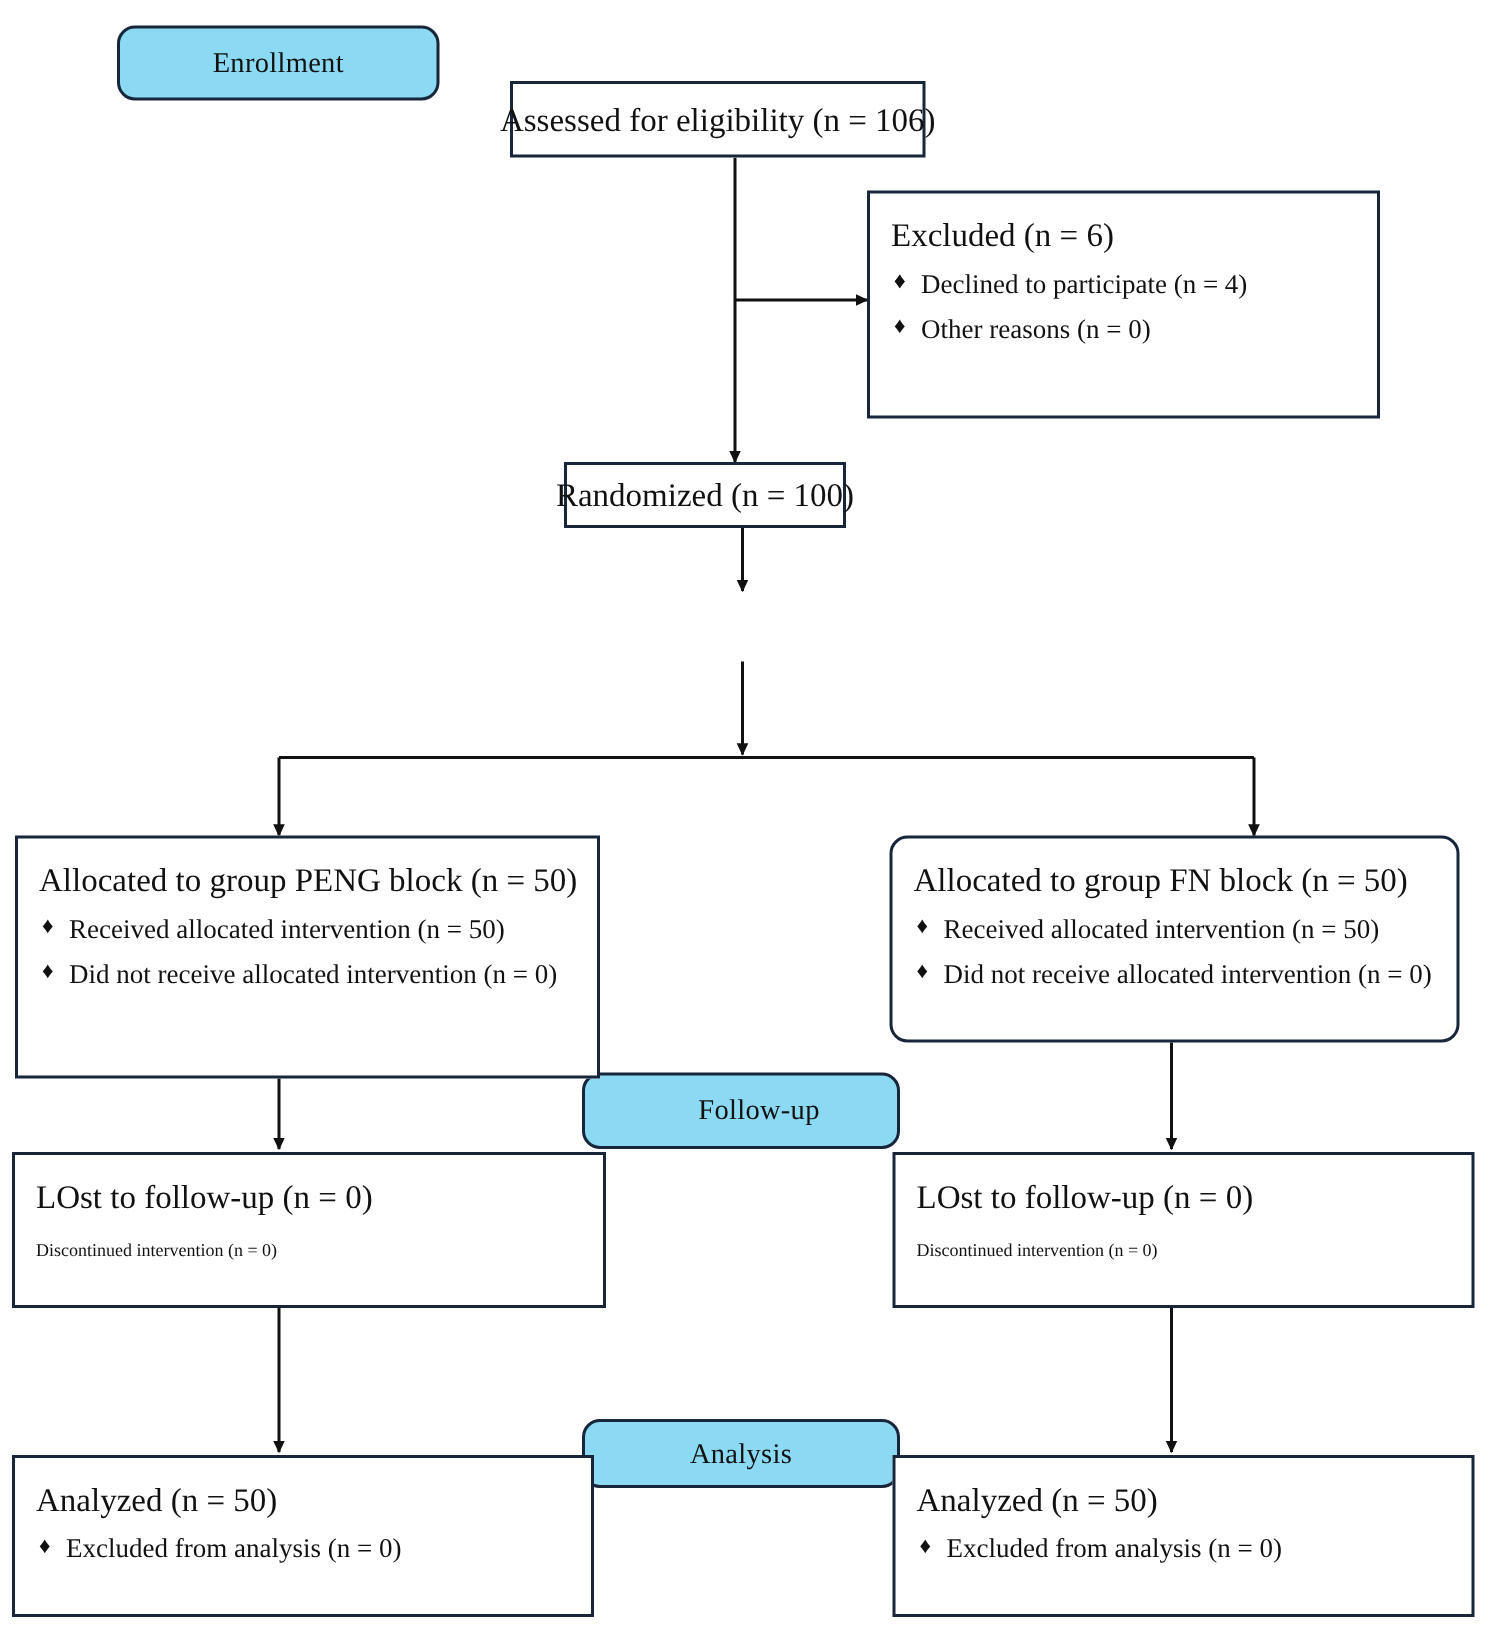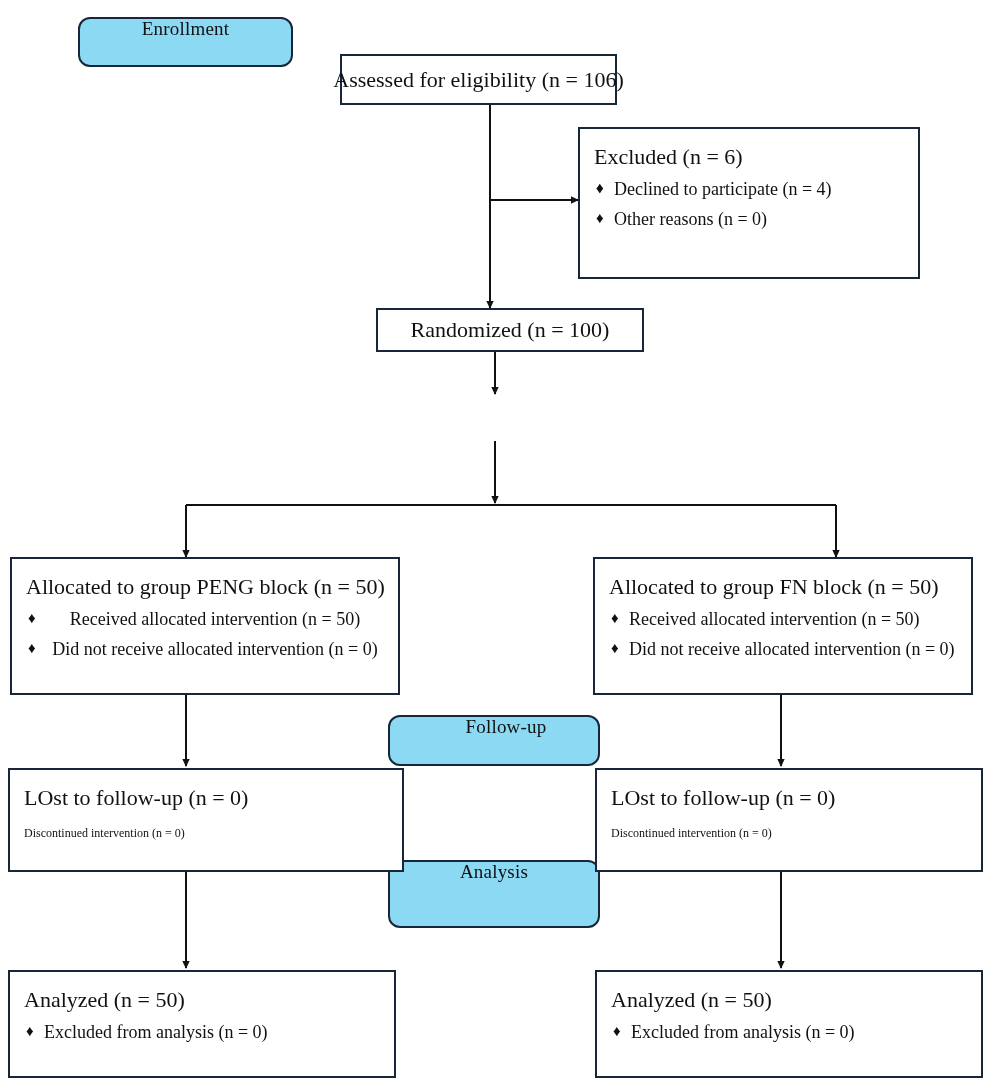--- a/index.html
+++ b/index.html
@@ -29,20 +29,21 @@
   }
 
   
   .stage-box {
     position: absolute;
     background: #8BD9F2;
     border: 2px solid #17263a;
     border-radius: 12px;
     box-sizing: border-box;
     display: flex;
+    align-items: center;
     justify-content: center;
     z-index: 3;
   }
   .stage-box .stage-label {
     font-size: 19px;
     line-height: 1;
     color: #111111;
     letter-spacing: 0.2px;
   }
 
@@ -132,21 +133,21 @@
 
   <div class="stage-box" style="left:78px; top:17px; width:215px; height:50px;">
     <span class="stage-label">Enrollment</span>
   </div>
 
 
   <div class="stage-box" style="left:388px; top:715px; width:212px; height:51px;padding-left:24px;">
     <span class="stage-label">Follow-up</span>
   </div>
 
-  <div class="stage-box" style="left:388px; top:860px; width:212px; height:68px;">
+  <div class="stage-box" style="left:388px; top:946px; width:212px; height:46px;">
     <span class="stage-label">Analysis</span>
   </div>
 
   <div class="node-box centered" style="left:340px; top:54px; width:277px; height:51px;">
     <span class="node-title">Assessed for eligibility (n = 106)</span>
   </div>
 
   <div class="node-box padded" style="left:578px; top:127px; width:342px; height:152px;">
     <div class="node-title">Excluded (n = 6)</div>
     <ul class="bullet-list">
@@ -157,39 +158,39 @@
         <span class="diamond-bullet">♦</span>
         <span>Declined to participate (n = 4)</span>
       </li>
       <li>
         <span class="diamond-bullet">♦</span>
         <span>Other reasons (n = 0)</span>
       </li>
     </ul>
   </div>
 
-  <div class="node-box centered" style="left:376px; top:308px; width:268px; height:44px;">
+  <div class="node-box centered" style="left:376px; top:308px; width:188px; height:44px;">
     <span class="node-title">Randomized (n = 100)</span>
   </div>
 
-  <div class="node-box padded" style="left:10px; top:557px; width:390px; height:138px;text-align:center;">
+  <div class="node-box padded" style="left:10px; top:557px; width:390px; height:162px;">
     <div class="node-title">Allocated to group PENG block (n = 50)</div>
     <ul class="bullet-list">
       <li>
         <span class="diamond-bullet">♦</span>
         <span>Received allocated intervention (n = 50)</span>
       </li>
       <li>
         <span class="diamond-bullet">♦</span>
         <span>Did not receive allocated intervention (n = 0)</span>
       </li>
     </ul>
   </div>
 
-  <div class="node-box padded" style="left:593px; top:557px; width:380px; height:138px;">
+  <div class="node-box padded" style="left:593px; top:557px; width:380px; height:138px;border-radius:12px;">
     <div class="node-title">Allocated to group FN block (n = 50)</div>
     <ul class="bullet-list">
       <li>
         <span class="diamond-bullet">♦</span>
         <span>Received allocated intervention (n = 50)</span>
       </li>
       <li>
         <span class="diamond-bullet">♦</span>
         <span>Did not receive allocated intervention (n = 0)</span>
       </li>

